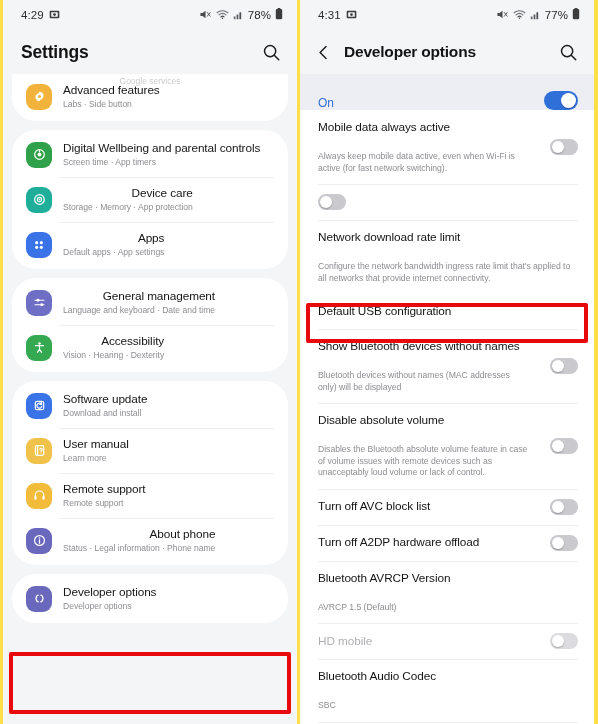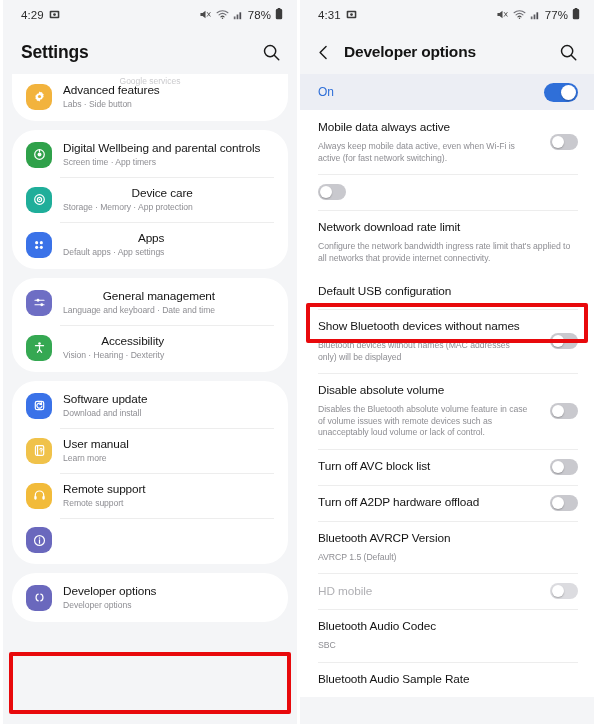--- a/index.html
+++ b/index.html
@@ -6,21 +6,21 @@
   html, body {
     width: 598px; height: 724px;
     background: #6e6e6e;
     font-family: "Liberation Sans", sans-serif;
     overflow: hidden;
   }
   .screens {
     display: flex;
     width: 598px; height: 724px;
     gap: 3px;
-    background: #ffffff;
+    background: #fde047;
   }
   .phone {
     position: relative;
     width: 294px;
     height: 724px;
     background: #f4f5f7;
     overflow: hidden;
     flex: 0 0 294px;
   }
   .phone.left { margin-left: 3px; }
@@ -137,21 +137,21 @@
     border: 4px solid #e8090c;
     border-radius: 2px;
     z-index: 30;
     pointer-events: none;
   }
 
   
   .on-banner {
     background: #eceef4;
     height: 36px;
-    display:flex; align-items:center; justify-content:space-between;
+    display:flex; align-items:flex-end; justify-content:space-between;
     padding: 0 16px 0 18px;
   }
   .on-label {
     font-size: 12px;
     color: #2f6fd8;
     letter-spacing: -.1px;
   }
   .r-list { background:#fff; }
   .r-row {
     display:flex; align-items:center; justify-content:space-between;
@@ -171,21 +171,21 @@
     font-size: 11.8px;
     color: #141414;
     line-height: 15px;
     letter-spacing: -.1px;
   }
   .r-title.dim { color: #b0b0b4; }
   .r-sub {
     font-size: 8.7px;
     color: #8e8e93;
     line-height: 11.5px;
-    margin-top: 6px;
+    margin-top: 16px;
     letter-spacing: -.05px;
   }
   .toggle {
     flex: 0 0 28px;
     width: 28px; height: 16px;
     border-radius: 9px;
     background: #c9c9ce;
     position: relative;
   }
   .toggle .knob {
@@ -390,20 +390,24 @@
               </span>
             </div>
             <div class="row">
               <span class="icon-wrap" style="background:#6a68bd">
                 <svg width="15" height="15" viewBox="0 0 20 20">
                   <circle cx="10" cy="10" r="6.6" stroke="#fff" fill="none" stroke-width="1.6" stroke-linecap="round"></circle>
                   <circle cx="10" cy="6.6" r="1" fill="#fff"></circle>
                   <path d="M10 9v4.6" stroke="#fff" fill="none" stroke-width="1.6" stroke-linecap="round"></path>
                 </svg>
               </span>
+              <span class="rowtext">
+                <span class="rowtitle">About phone</span>
+                <span class="rowsub">Status  ·  Legal information  ·  Phone name</span>
+              </span>
             </div>
           </div>
           <div class="group">
             <div class="row">
               <span class="icon-wrap" style="background:#6a68bd">
                 <svg width="15" height="15" viewBox="0 0 20 20">
                   <path d="M8.3 5.6C6.2 6 5.4 7 5.4 10s.8 4 2.9 4.4M11.7 5.6c2.1.4 2.9 1.4 2.9 4.4s-.8 4-2.9 4.4" stroke="#fff" fill="none" stroke-width="1.6" stroke-linecap="round"></path>
                 </svg>
               </span>
               <span class="rowtext">

